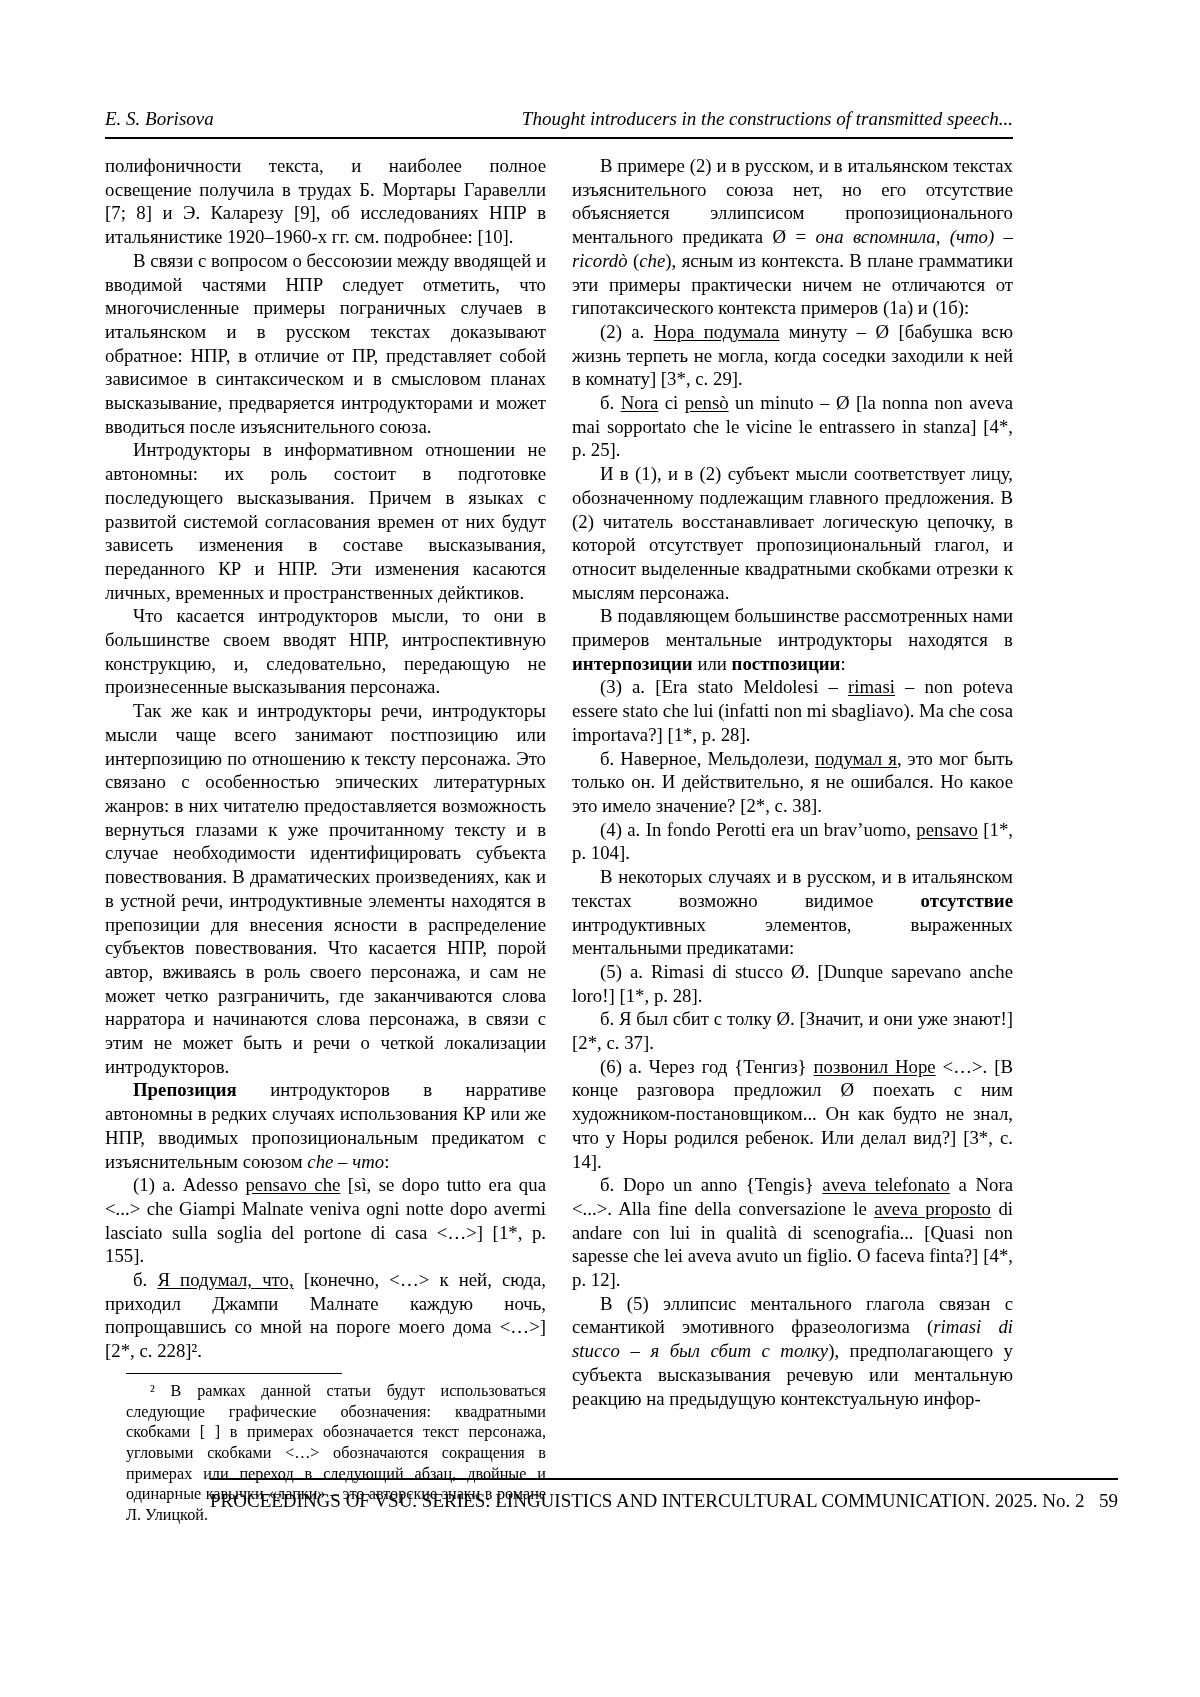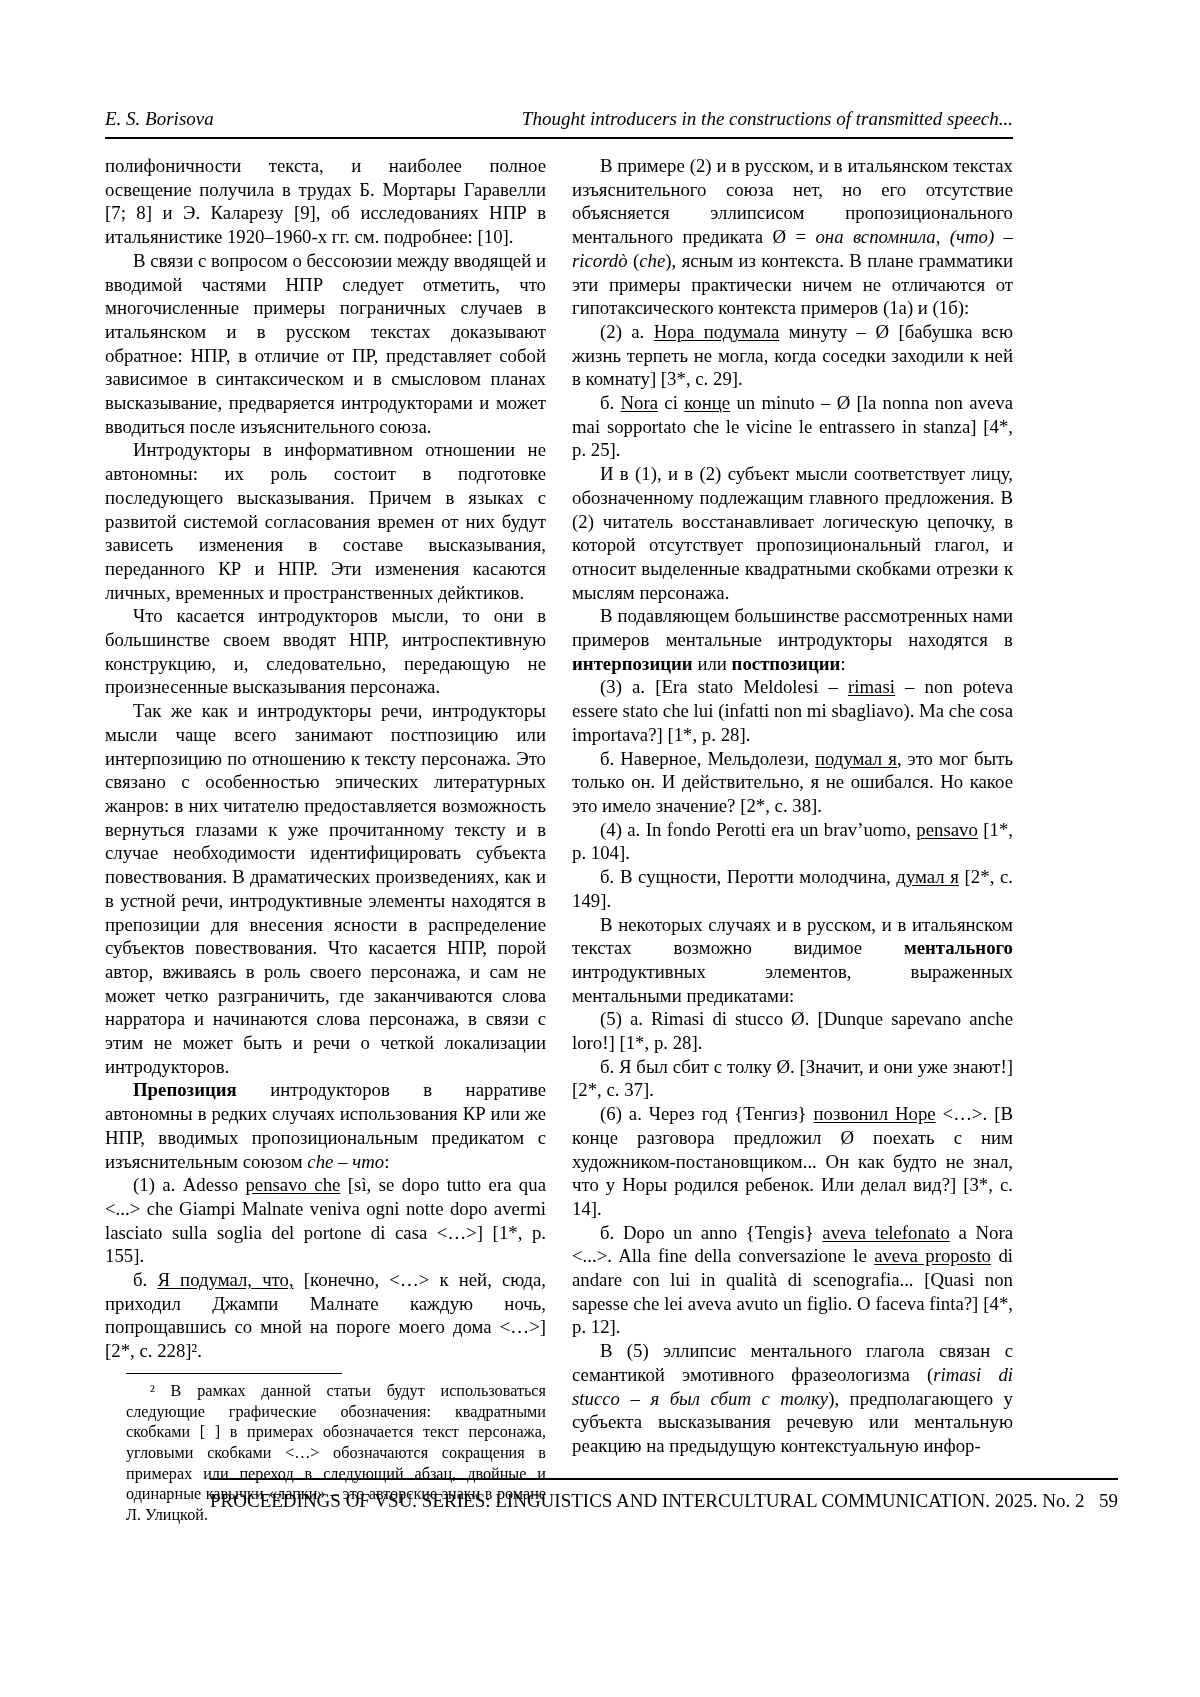--- a/index.html
+++ b/index.html
@@ -74,28 +74,27 @@
         <div class="footnote-rule"></div>
         <div>
             <p class="para indent"><span>² В рамках данной статьи будут использоваться следующие графические обозначения: квадратными скобками [ ] в примерах обозначается текст персонажа, угловыми скобками &lt;…&gt; обозначаются сокращения в примерах или переход в следующий абзац, двойные и одинарные кавычки-«лапки» – это авторские знаки в романе Л. Улицкой.</span></p>
           </div>
       </div>
     </div>
     <div class="col">
       <div>
           <p class="para indent"><span>В примере (2) и в русском, и в итальянском текстах изъяснительного союза нет, но его отсутствие объясняется эллипсисом пропозиционального ментального предиката Ø = </span><span class="i">она вспомнила, (что) – ricordò</span><span> (</span><span class="i">che</span><span>), ясным из контекста. В плане грамматики эти примеры практически ничем не отличаются от гипотаксического контекста примеров (1а) и (1б):</span></p>
           <p class="para indent"><span>(2) а. </span><span class="u">Нора подумала</span><span> минуту – Ø [бабушка всю жизнь терпеть не могла, когда соседки заходили к ней в комнату] [3*, с. 29].</span></p>
-          <p class="para indent"><span>б. </span><span class="u">Nora</span><span> ci </span><span class="u">конце</span><span> un minuto – Ø [la nonna non aveva mai sopportato che le vicine le entrassero in stanza] [4*, p. 25].</span></p>
+          <p class="para indent"><span>б. </span><span class="u">Nora</span><span> ci </span><span class="u">pensò</span><span> un minuto – Ø [la nonna non aveva mai sopportato che le vicine le entrassero in stanza] [4*, p. 25].</span></p>
           <p class="para indent"><span>И в (1), и в (2) субъект мысли соответствует лицу, обозначенному подлежащим главного предложения. В (2) читатель восстанавливает логическую цепочку, в которой отсутствует пропозициональный глагол, и относит выделенные квадратными скобками отрезки к мыслям персонажа.</span></p>
           <p class="para indent"><span>В подавляющем большинстве рассмотренных нами примеров ментальные интродукторы находятся в </span><span class="b">интерпозиции</span><span> или </span><span class="b">постпозиции</span><span>:</span></p>
           <p class="para indent"><span>(3) а. [Era stato Meldolesi – </span><span class="u">rimasi</span><span> – non poteva essere stato che lui (infatti non mi sbagliavo). Ma che cosa importava?] [1*, p. 28].</span></p>
           <p class="para indent"><span>б. Наверное, Мельдолези, </span><span class="u">подумал я</span><span>, это мог быть только он. И действительно, я не ошибался. Но какое это имело значение? [2*, с. 38].</span></p>
           <p class="para indent"><span>(4) а. In fondo Perotti era un brav’uomo, </span><span class="u">pensavo</span><span> [1*, p. 104].</span></p>
-          <p class="para indent"><span>б. В сущности, Перотти молодчина, </span><span class="u">думал я</span><span> [2*, с. 149].</span></p>
-          <p class="para indent"><span>В некоторых случаях и в русском, и в итальянском текстах возможно видимое </span><span class="b">ментального</span><span> интродуктивных элементов, выраженных ментальными предикатами:</span></p>
+          <p class="para indent"><span>В некоторых случаях и в русском, и в итальянском текстах возможно видимое </span><span class="b">отсутствие</span><span> интродуктивных элементов, выраженных ментальными предикатами:</span></p>
           <p class="para indent"><span>(5) а. Rimasi di stucco Ø. [Dunque sapevano anche loro!] [1*, p. 28].</span></p>
           <p class="para indent"><span>б. Я был сбит с толку Ø. [Значит, и они уже знают!] [2*, с. 37].</span></p>
           <p class="para indent"><span>(6) а. Через год {Тенгиз} </span><span class="u">позвонил Норе</span><span> &lt;…&gt;. [В конце разговора предложил Ø поехать с ним художником-постановщиком... Он как будто не знал, что у Норы родился ребенок. Или делал вид?] [3*, с. 14].</span></p>
           <p class="para indent"><span>б. Dopo un anno {Tengis} </span><span class="u">aveva telefonato</span><span> a Nora &lt;...&gt;. Alla fine della conversazione le </span><span class="u">aveva proposto</span><span> di andare con lui in qualità di scenografia... [Quasi non sapesse che lei aveva avuto un figlio. O faceva finta?] [4*, p. 12].</span></p>
           <p class="para indent"><span>В (5) эллипсис ментального глагола связан с семантикой эмотивного фразеологизма (</span><span class="i">rimasi di stucco – я был сбит с толку</span><span>), предполагающего у субъекта высказывания речевую или ментальную реакцию на предыдущую контекстуальную инфор-</span></p>
         </div>
     </div>
   </div>
 
   <div class="footer">

